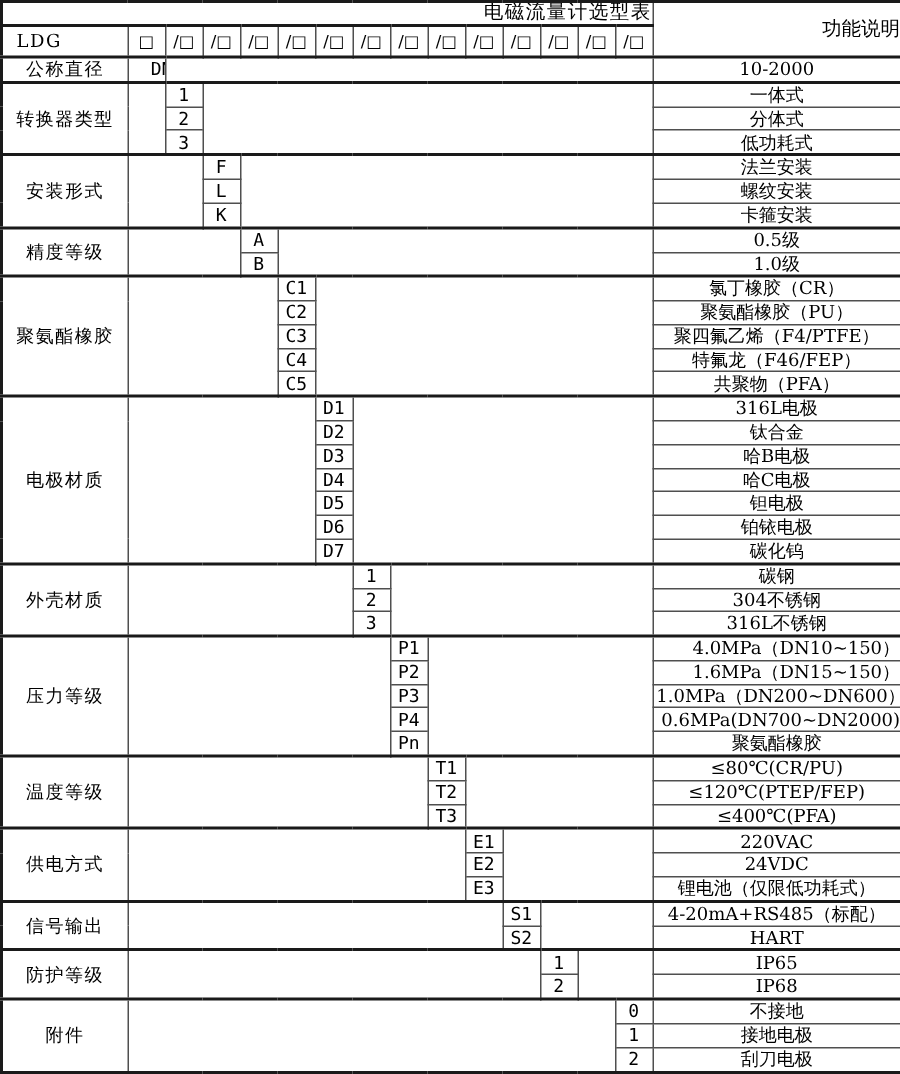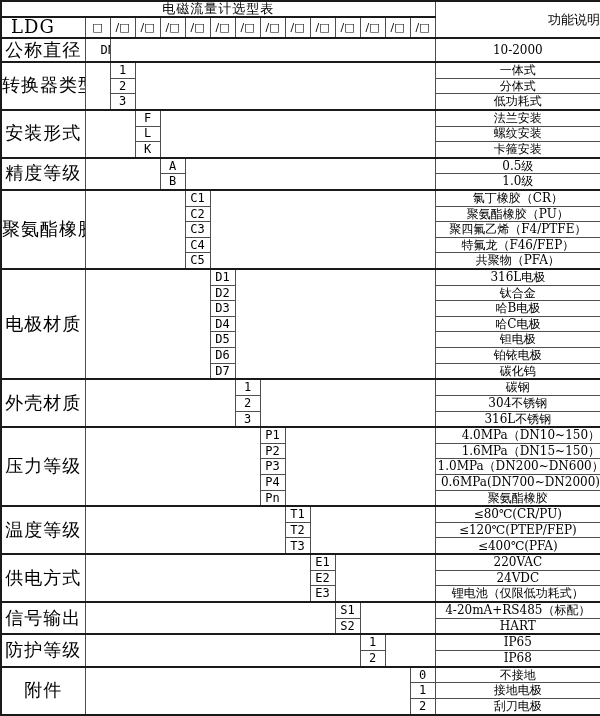--- a/index.html
+++ b/index.html
@@ -13,23 +13,23 @@
     border:2px solid #1a1a1a;
   }
   td{
     border:1px solid #4f4f4f;
     padding:0;font-size:12px;line-height:1.05;
     overflow:hidden;white-space:nowrap;vertical-align:middle;
   }
   tr.group-start > td{border-top:2px solid #1a1a1a}
   tr.hdr > td{height:14px}
   tr.ldg > td{height:19px}
-  .title{text-align:center;font-size:13px;letter-spacing:1px}
+  .title{text-align:right;font-size:13px;letter-spacing:1px}
   .fn{text-align:right;font-size:13px}
-  .lbl{text-align:center;font-size:18px;letter-spacing:1px}
+  .lbl{text-align:center;font-size:12px;letter-spacing:1px}
   .lbl.left{text-align:left;padding-left:9px}
   .box{
     text-align:center;font-family:"DejaVu Sans","Liberation Sans",sans-serif;
     font-size:11px;
   }
   .code{
     text-align:center;
     font-family:"DejaVu Sans Mono","Liberation Mono",monospace;
     font-size:12px;
   }

